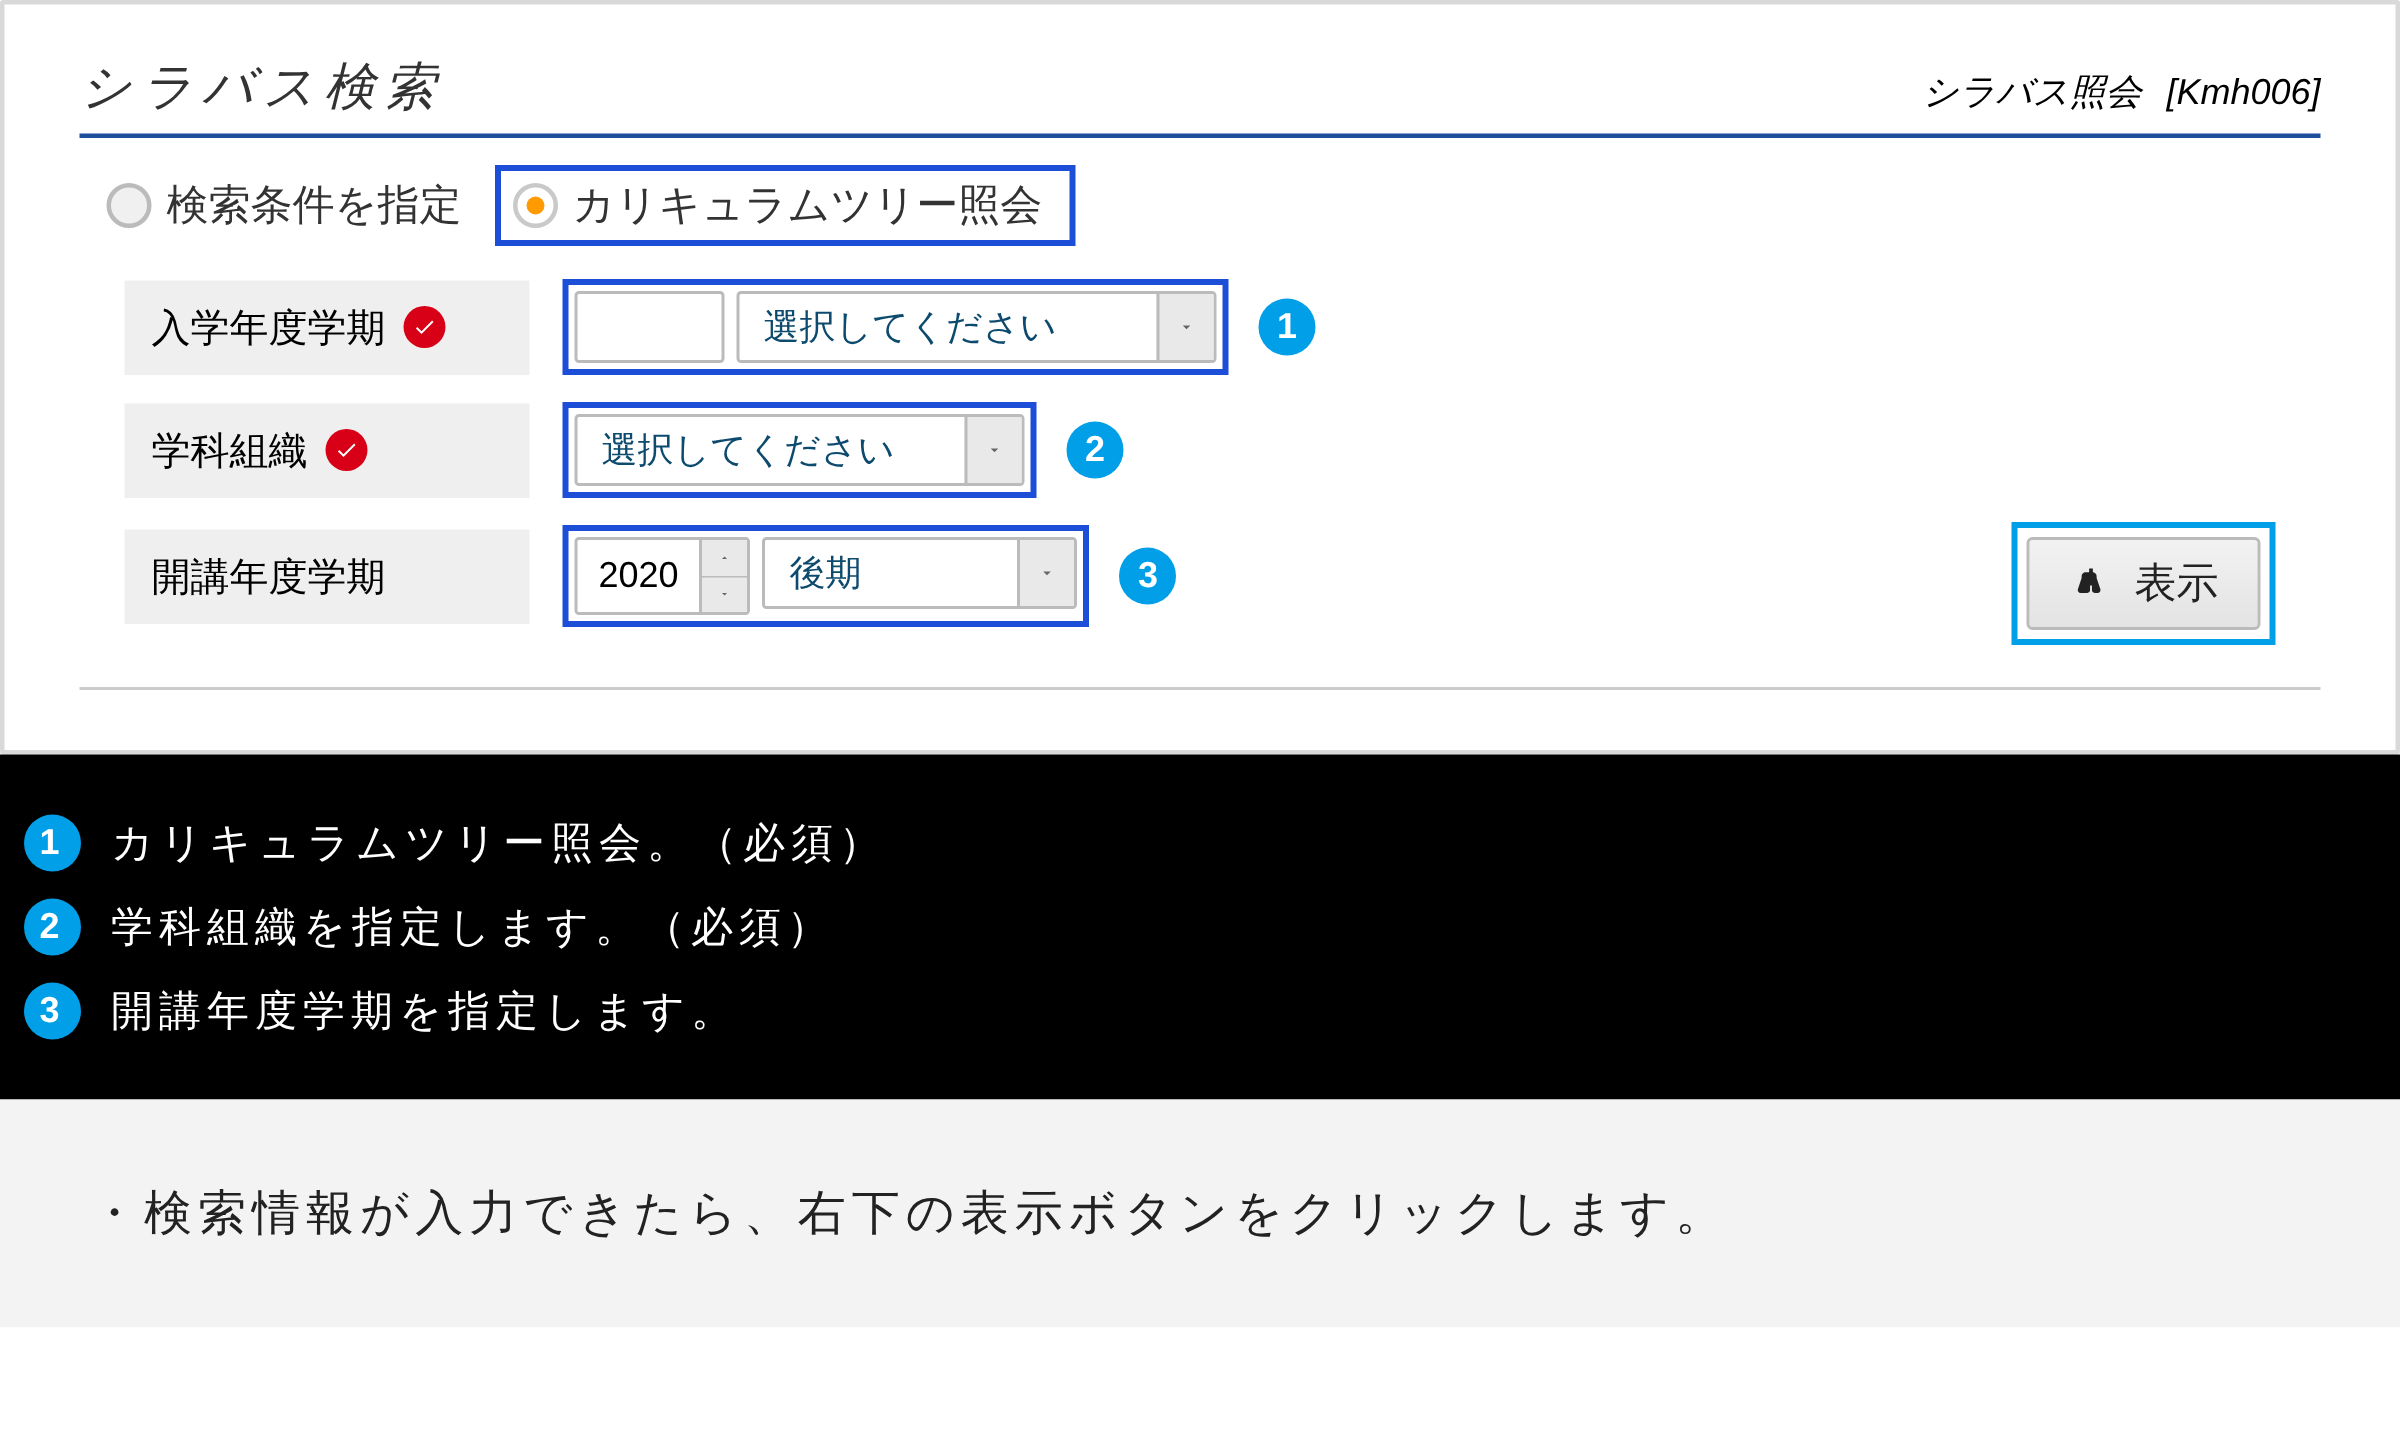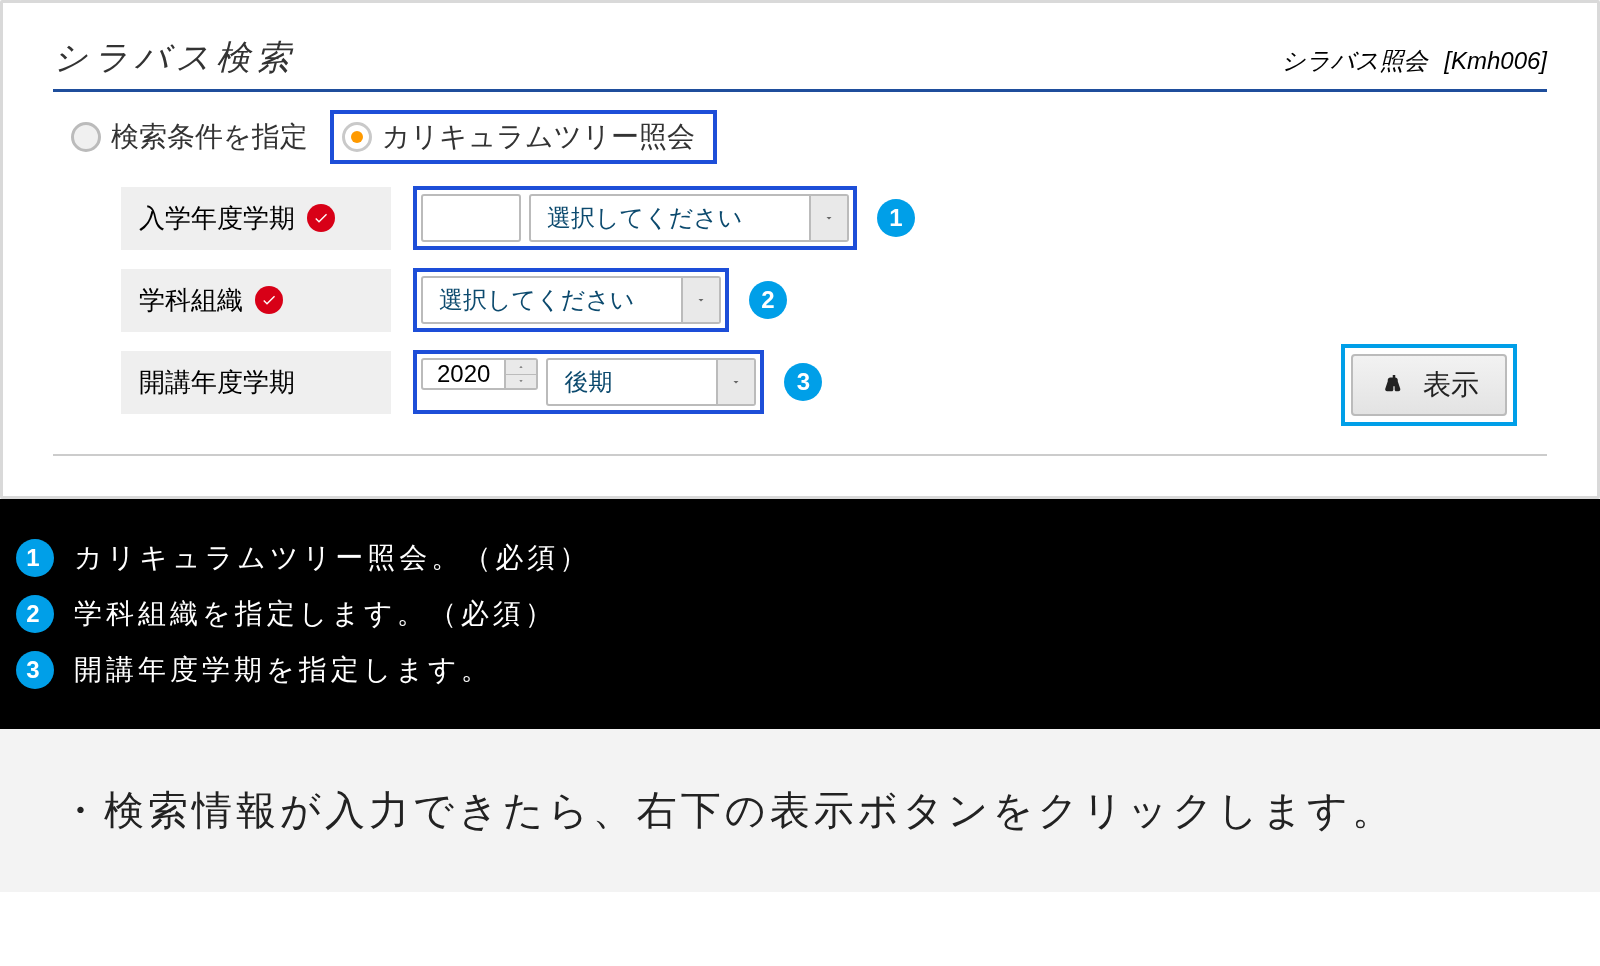--- a/index.html
+++ b/index.html
@@ -15,56 +15,56 @@
 
     .tab-row { padding: 18px 0 22px 18px; display: flex; align-items: center; gap: 22px; }
     .tab { display: inline-flex; align-items: center; gap: 10px; font-size: 28px; color: #333; }
     .radio-off { width: 30px; height: 30px; border-radius: 50%; border: 3px solid #bbb; background: #f0f0f0; display: inline-block; }
     .radio-on  { width: 30px; height: 30px; border-radius: 50%; border: 3px solid #c9c9c9; display: inline-flex; align-items: center; justify-content: center; }
     .radio-on::after { content: ""; width: 12px; height: 12px; border-radius: 50%; background: #ff9a00; display: block; }
     .hl { border: 4px solid #1d4ed8; background: #fff; }
 
     
     .form-area { padding: 0 30px; border-bottom: 2px solid #ccc; padding-bottom: 28px; }
-    .form-row { display: flex; align-items: center; margin-bottom: 18px; margin-left: 38px; }
+    .form-row { display: flex; align-items: center; margin-bottom: 18px; }
     .form-label { width: 270px; background: #efefef; font-size: 26px; padding: 14px 18px; display: flex; align-items: center; gap: 12px; }
     .req-badge { width: 28px; height: 28px; border-radius: 50%; background: #d80017; display: inline-flex; align-items: center; justify-content: center; }
     .req-badge svg { width: 16px; height: 16px; }
 
     .form-ctrl { display: flex; align-items: center; gap: 20px; margin-left: 22px; }
 
     .txt-input { height: 48px; border: 2px solid #bbb; border-radius: 3px; font-size: 24px; padding: 0 10px; background: #fff; }
     .txt-input.small { width: 100px; }
 
     .select { display: inline-flex; align-items: center; border: 2px solid #bbb; border-radius: 3px; height: 48px; background: #fff; }
     .select .val { font-size: 24px; color: #0c4a6e; padding: 0 16px; }
     .select .dd { width: 38px; height: 100%; border-left: 2px solid #bbb; background: #e9e9e9; display: flex; align-items: center; justify-content: center; }
     .select .dd svg { width: 16px; height: 12px; }
 
-    .spinner { display: inline-flex; align-items: stretch; border: 2px solid #bbb; border-radius: 3px; height: 32px; background: #fff; }
+    .spinner { display: inline-flex; align-items: stretch; border: 2px solid #bbb; border-radius: 3px; height: 52px; background: #fff; }
     .spinner .num { font-size: 24px; padding: 0 14px; display: flex; align-items: center; }
     .spinner .stepper { display: flex; flex-direction: column; border-left: 2px solid #bbb; width: 32px; background: #e9e9e9; }
     .spinner .stepper div { flex: 1; display: flex; align-items: center; justify-content: center; }
     .spinner .stepper div:first-child { border-bottom: 1px solid #bbb; }
     .spinner .stepper svg { width: 12px; height: 8px; }
 
     .num-badge { width: 38px; height: 38px; border-radius: 50%; background: #009fe8; color: #fff; font-size: 24px; font-weight: 700; display: inline-flex; align-items: center; justify-content: center; }
 
     .submit-row { display: flex; justify-content: flex-end; margin-top: -70px; }
     .submit-hl { border: 4px solid #009fe8; padding: 6px; }
     .btn { display: inline-flex; align-items: center; gap: 14px; background: linear-gradient(#f2f2f2, #e3e3e3); border: 2px solid #bbb; border-radius: 4px; font-size: 28px; padding: 10px 26px; color: #222; }
     .btn svg { width: 30px; height: 30px; }
 
     
     .legend { background: #000; color: #fff; padding: 40px 16px 40px 16px; }
     .legend .row { display: flex; align-items: center; gap: 20px; font-size: 28px; margin-bottom: 18px; letter-spacing: 4px; }
     .legend .row:last-child { margin-bottom: 0; }
 
     
-    .note { background: #f3f3f3; padding: 54px 60px; font-size: 40px; color: #222; letter-spacing: 4px; }
+    .note { background: #f3f3f3; padding: 54px 60px; font-size: 32px; color: #222; letter-spacing: 4px; }
   </style>
 </head>
 <body>
 
 <div class="panel-wrap">
 
   <div class="page-head">
     <div class="page-title">シラバス検索</div>
     <div class="page-meta">
       <span>シラバス照会</span>

